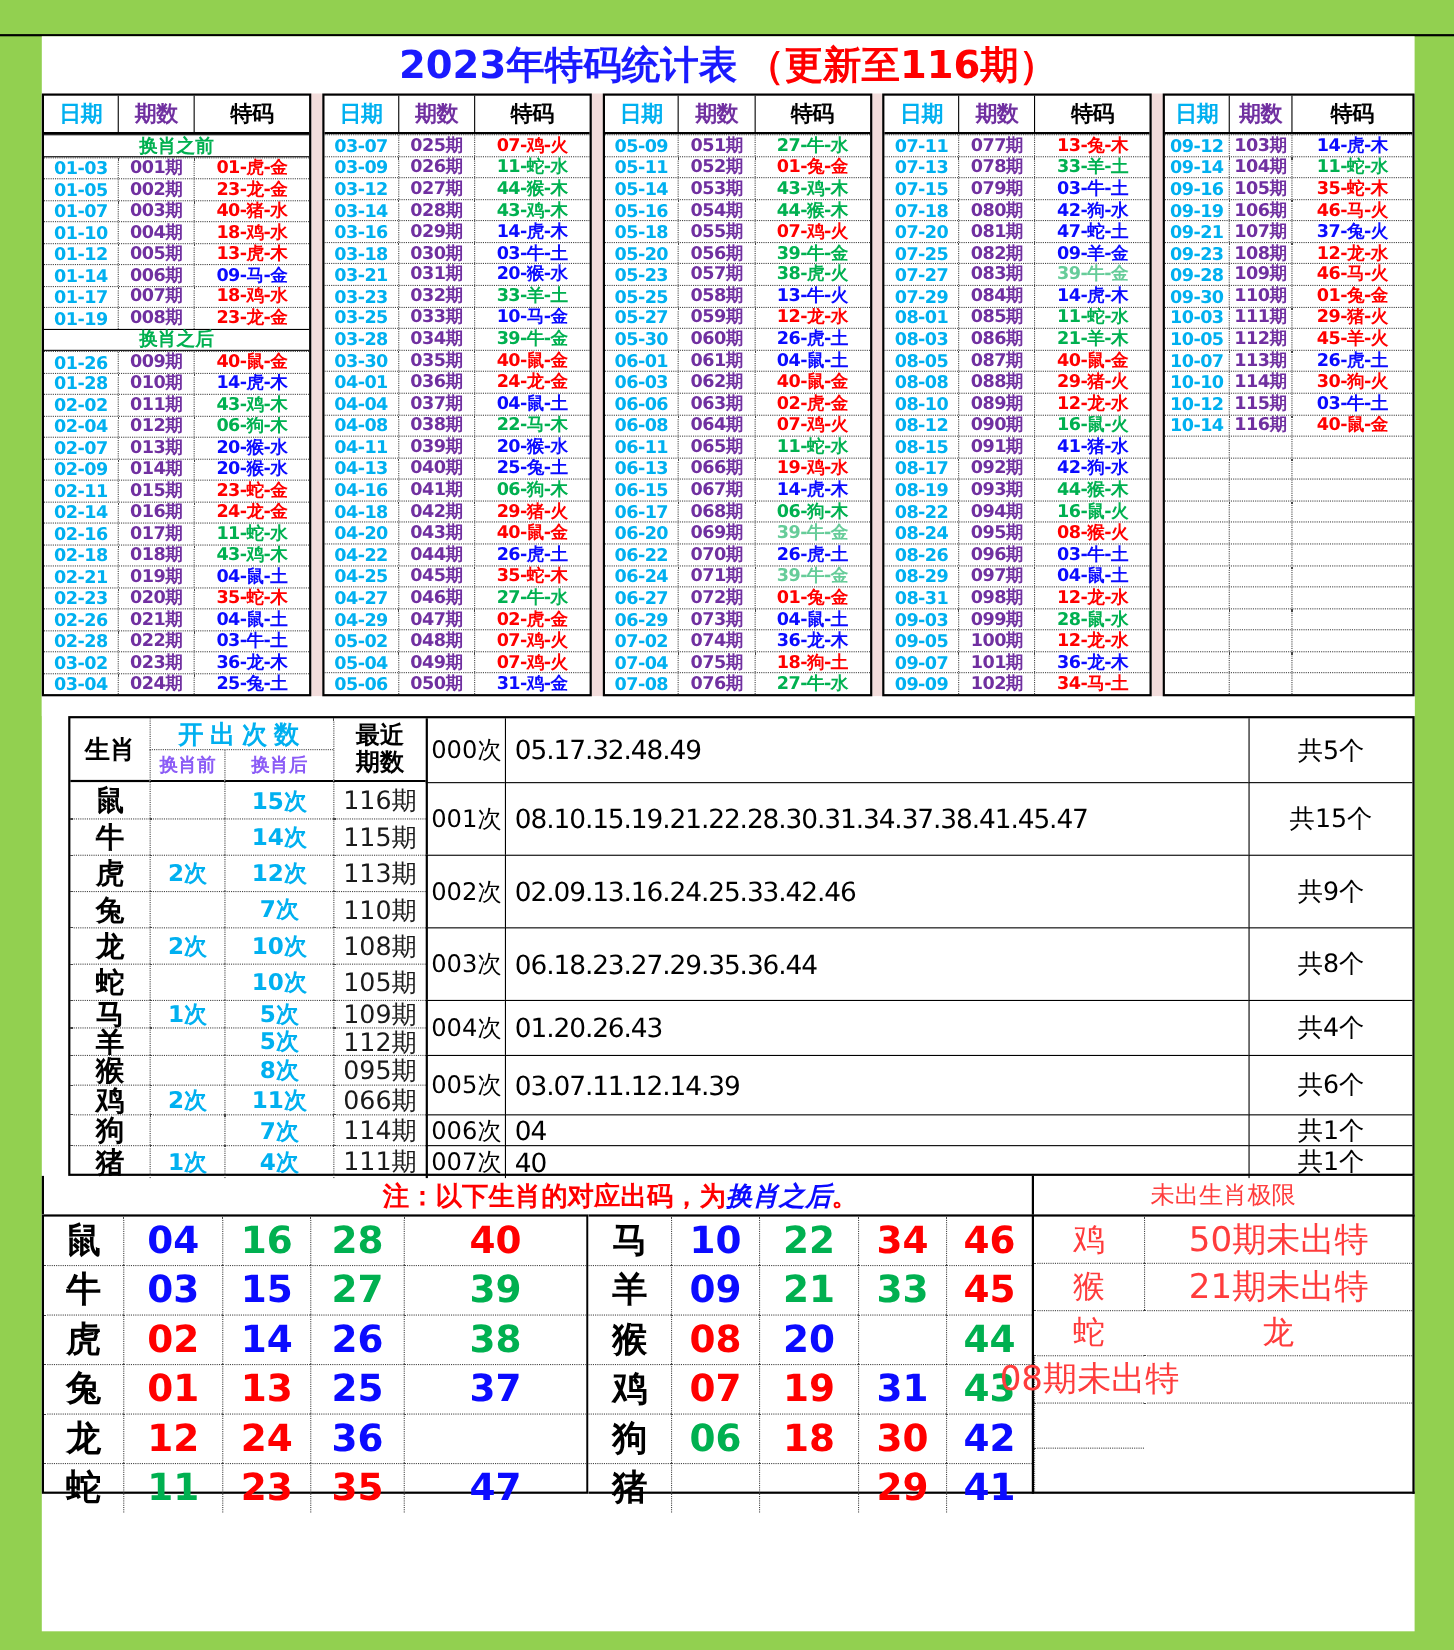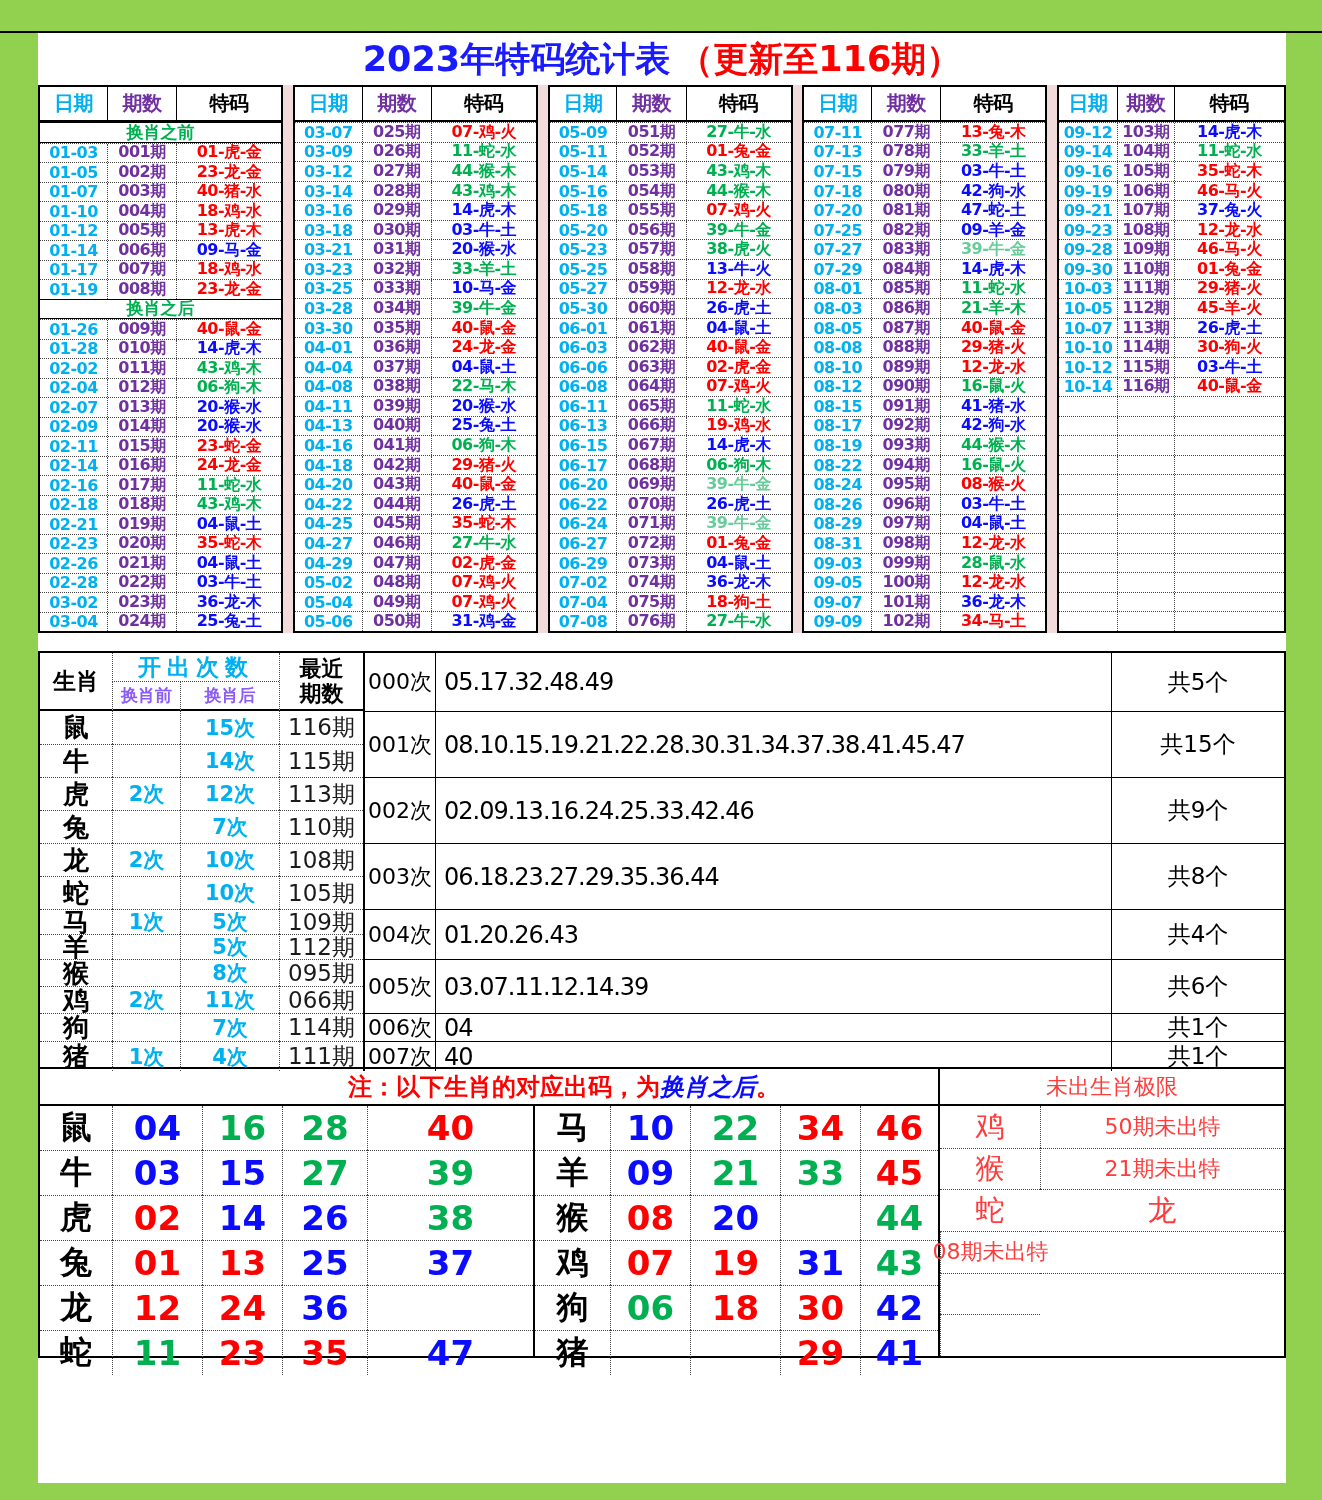--- a/index.html
+++ b/index.html
@@ -27,21 +27,21 @@
   .phead .pc{font-size:20px;}
   .phead .pc-period,.phead .pc-code{border-left:1px solid #000;}
   .phead .pc-code{color:#000;}
   .ptable .sec{border-top:1px solid #000;border-bottom:1px solid #000;}
   .seclabel{width:100%;display:flex;align-items:center;justify-content:center;color:#00B050;font-size:17px;font-weight:bold;}
   .c-r{color:#FF0000;} .c-b{color:#0B0BFF;} .c-g{color:#00B050;} .c-l{color:#66CC99;}
   .gapwhite{height:18px;background:#fff;}
   
   .summary{height:418px;box-sizing:border-box;border:2px solid #000;display:grid;
     grid-template-columns:72px 68px 99px 84px 72px 676px 1fr;
-    grid-template-rows:29px 29px 33px 33px 33px 33px 33px 33px 25px 25px 27px 27px 28px 30px;}
+    grid-template-rows:29px 29px 33px 33px 33px 33px 33px 33px 25px 25px 27px 27px 28px 30px;margin-left:24px;}
   .sc{display:flex;align-items:center;justify-content:center;overflow:hidden;}
   .bl{border-left:1px dotted #444;}
   .bt{border-top:1px dotted #444;}
   .bts{border-top:1px solid #000;}
   .bls{border-left:2px solid #000;}
   .bls1{border-left:1px solid #000;}
   .hb{border-bottom:2px solid #000;}
   .hbd{border-bottom:1px dotted #444;}
   .s-zhead{font-size:23px;font-weight:bold;}
   .s-times{font-size:23px;font-weight:bold;color:#00B0F0;letter-spacing:6px;}
@@ -64,21 +64,21 @@
   
   .bottom{height:254px;display:flex;}
   .mapblock{box-sizing:border-box;border:2px solid #000;display:grid;grid-template-rows:repeat(6,1fr);background:#fff;}
   .mapL{width:497px;grid-template-columns:72px 90px 80px 85px 1fr;}
   .mapR{width:405px;border-left:0;grid-template-columns:75px 80px 90px 80px 1fr;}
   .limitsblock{width:346px;box-sizing:border-box;border:2px solid #000;border-left:0;display:grid;
     grid-template-columns:100px 1fr;grid-template-rows:repeat(6,1fr);}
   .mz{display:flex;align-items:center;justify-content:center;font-size:32px;font-weight:bold;}
   .mn{display:flex;align-items:center;justify-content:center;font-size:34px;font-weight:bold;}
   .lz{display:flex;align-items:center;justify-content:center;font-size:29px;color:#FF3C3C;}
-  .lt{display:flex;align-items:center;justify-content:center;font-size:22px;color:#FF3C3C;white-space:nowrap;text-align:center;}
+  .lt{display:flex;align-items:center;justify-content:center;font-size:31px;color:#FF3C3C;white-space:nowrap;text-align:center;}
 </style>
 </head>
 <body>
 
 <div class="topbar"></div>
 <div class="content">
   <div class="title">
     <span class="t-main">2023年特码统计表</span>
     <span class="t-sub">（更新至116期）</span>
   </div>

